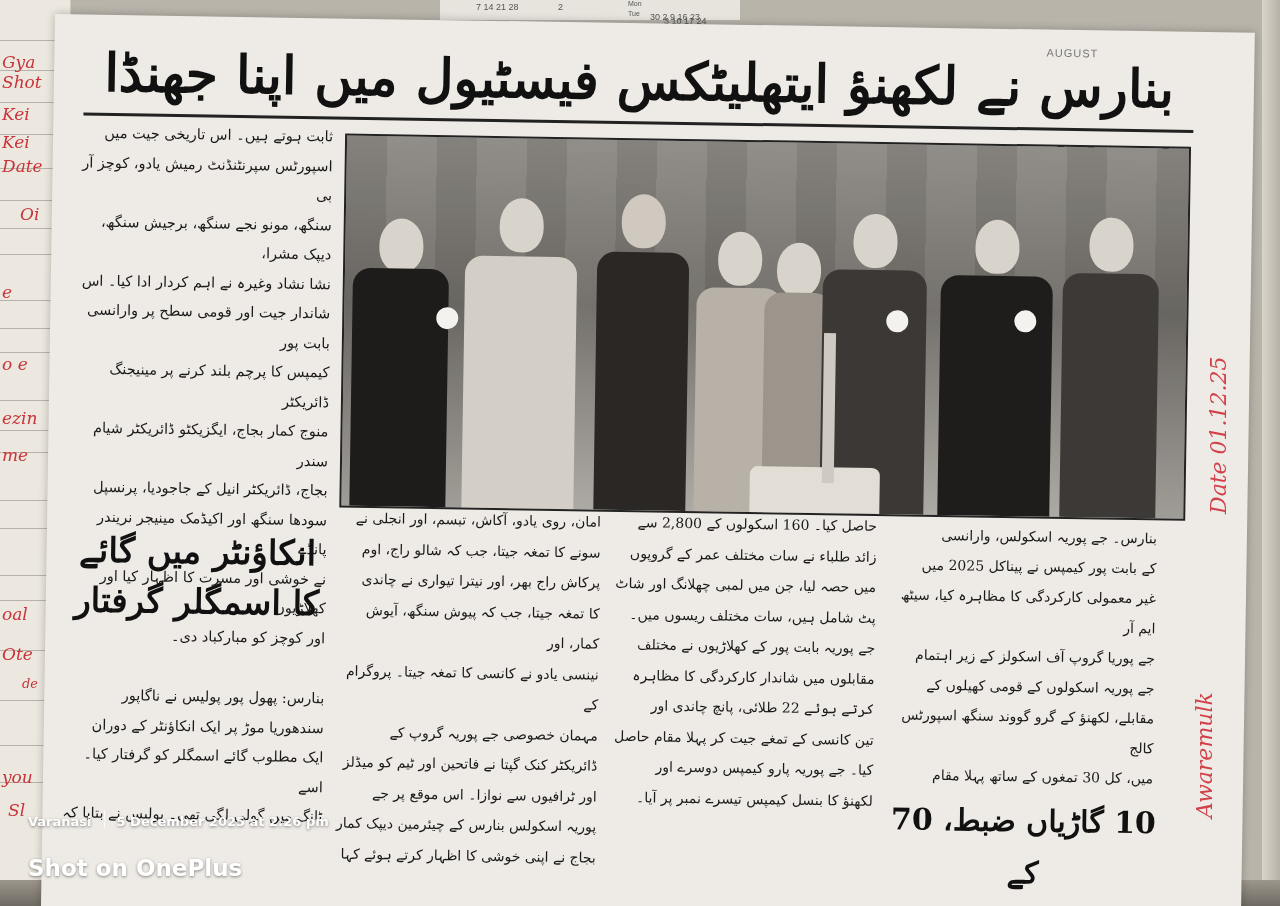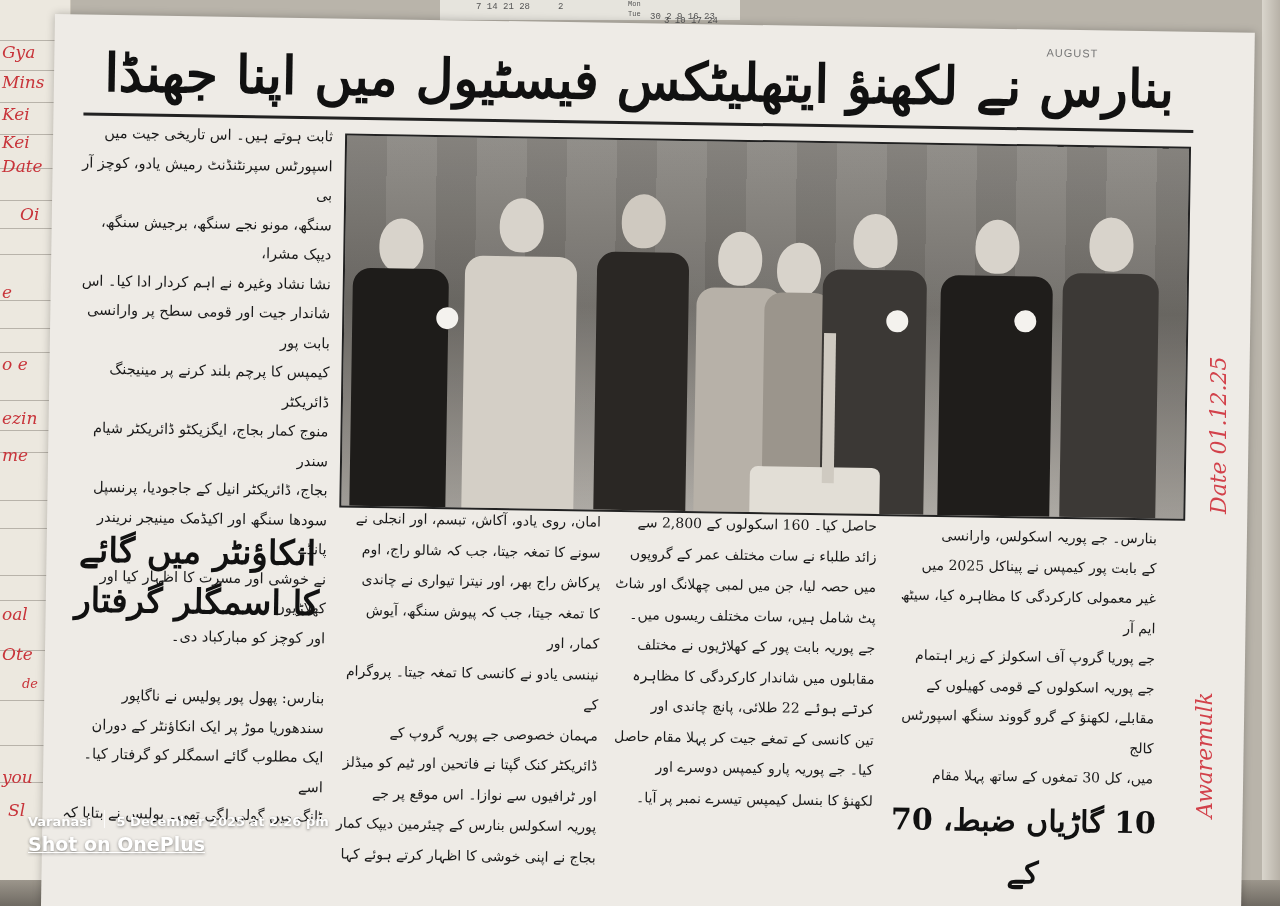--- a/index.html
+++ b/index.html
@@ -1,37 +1,37 @@
 <!DOCTYPE html>
 <html><head>
 <meta charset="utf-8">
 <style>
   html,body{margin:0;padding:0;}
   body{width:1280px;height:906px;overflow:hidden;background:#b9b4aa;position:relative;font-family:"DejaVu Sans",sans-serif;}
   .notebook{position:absolute;left:0;top:0;width:70px;height:906px;background:#ece8df;border-right:1px solid #cfc9bd;}
   .notebook .rule{position:absolute;left:0;width:70px;height:1px;background:#b8b3aa;}
   .notebook .scrawl{position:absolute;left:2px;font-family:"DejaVu Serif",serif;font-style:italic;color:#c8343a;font-size:17px;white-space:nowrap;}
   .calendar{position:absolute;left:440px;top:0;width:300px;height:20px;background:#e6e4dd;font-size:9px;color:#555;font-family:"Liberation Sans",sans-serif;}
-  .calendar span{position:absolute;white-space:nowrap;font-family:Liberation Mono, monospace;}
+  .calendar span{position:absolute;white-space:nowrap;}
   .paper{position:absolute;left:55px;top:14px;width:1200px;height:892px;background:#eeebe6;transform:rotate(0.9deg);transform-origin:0 0;box-shadow:0 0 8px rgba(0,0,0,.25);}
   .month{position:absolute;left:992px;top:17px;font-size:11px;color:#777;letter-spacing:1px;font-family:"Liberation Sans",sans-serif;}
   .headline{position:absolute;left:40px;top:18px;width:1080px;text-align:right;direction:rtl;font-family:"DejaVu Serif",serif;font-weight:bold;font-size:52px;color:#111;line-height:80px;}
   .headline-rule{position:absolute;left:30px;top:98px;width:1110px;height:3px;background:#222;}
   .col{position:absolute;direction:rtl;text-align:right;font-family:"DejaVu Serif",serif;color:#1a1a1a;font-size:14.5px;line-height:29.5px;}
   .col p{margin:0;}
   .photo{position:absolute;left:292px;top:115px;width:842px;height:370px;background:linear-gradient(180deg,#8d8a85 0%,#6f6c67 45%,#aaa6a0 100%);border:2px solid #222;overflow:hidden;}
   .photo .wall{position:absolute;inset:0;background:repeating-linear-gradient(90deg,rgba(0,0,0,.06) 0 40px,rgba(255,255,255,.04) 40px 90px);}
   .person{position:absolute;bottom:0;}
   .person .head{position:absolute;left:50%;transform:translateX(-50%);width:44px;height:54px;border-radius:50% 50% 45% 45%;background:#d8d3cb;}
   .person .body{position:absolute;bottom:0;left:0;right:0;border-radius:18px 18px 0 0;}
   .rosette{position:absolute;width:22px;height:22px;border-radius:50%;background:#f4f2ee;}
   .subhead{position:absolute;direction:rtl;text-align:center;font-family:"DejaVu Serif",serif;font-weight:bold;color:#111;}
   .margin-note{position:absolute;font-family:"DejaVu Serif",serif;font-style:italic;color:#d2414a;font-size:22px;white-space:nowrap;transform-origin:0 0;transform:rotate(-90deg);}
   .watermark{position:absolute;left:28px;color:#fff;font-family:"DejaVu Sans",sans-serif;text-shadow:0 1px 3px rgba(0,0,0,.45);white-space:nowrap;}
-  .wm-title{top:833px;font-size:19px;font-weight:bold;text-decoration:underline;}
+  .wm-title{top:855px;font-size:23px;font-weight:bold;}
   .wm-meta{top:810px;font-size:13px;font-weight:bold;}
   .wm-sep{display:inline-block;width:1px;height:18px;background:#fff;margin:0 12px;vertical-align:-2px;opacity:.8;}
   .bottom-edge{position:absolute;left:0;top:880px;width:1280px;height:26px;background:linear-gradient(180deg,#9c968c,#6f6a62);}
   .right-edge{position:absolute;left:1262px;top:0;width:18px;height:906px;background:linear-gradient(90deg,#d9d5cc,#b7b1a7);}
 </style>
 </head>
 <body>
 
 <div class="notebook">
   <div class="rule" style="top:40px"></div>
@@ -50,22 +50,22 @@
   <div class="rule" style="top:452px"></div>
   <div class="rule" style="top:500px"></div>
   <div class="rule" style="top:528px"></div>
   <div class="rule" style="top:575px"></div>
   <div class="rule" style="top:600px"></div>
   <div class="rule" style="top:650px"></div>
   <div class="rule" style="top:700px"></div>
   <div class="rule" style="top:745px"></div>
   <div class="rule" style="top:782px"></div>
 
-  <div class="scrawl" style="top:42px">Gya</div>
-  <div class="scrawl" style="top:72px">Mins</div>
+  <div class="scrawl" style="top:52px">Gya</div>
+  <div class="scrawl" style="top:72px">Shot</div>
   <div class="scrawl" style="top:104px">Kei</div>
   <div class="scrawl" style="top:132px">Kei</div>
   <div class="scrawl" style="top:156px">Date</div>
   <div class="scrawl" style="top:204px;left:20px">Oi</div>
   <div class="scrawl" style="top:282px">e</div>
   <div class="scrawl" style="top:354px">o e</div>
   <div class="scrawl" style="top:408px">ezin</div>
   <div class="scrawl" style="top:445px">me</div>
   <div class="scrawl" style="top:604px">oal</div>
   <div class="scrawl" style="top:644px">Ote</div>

